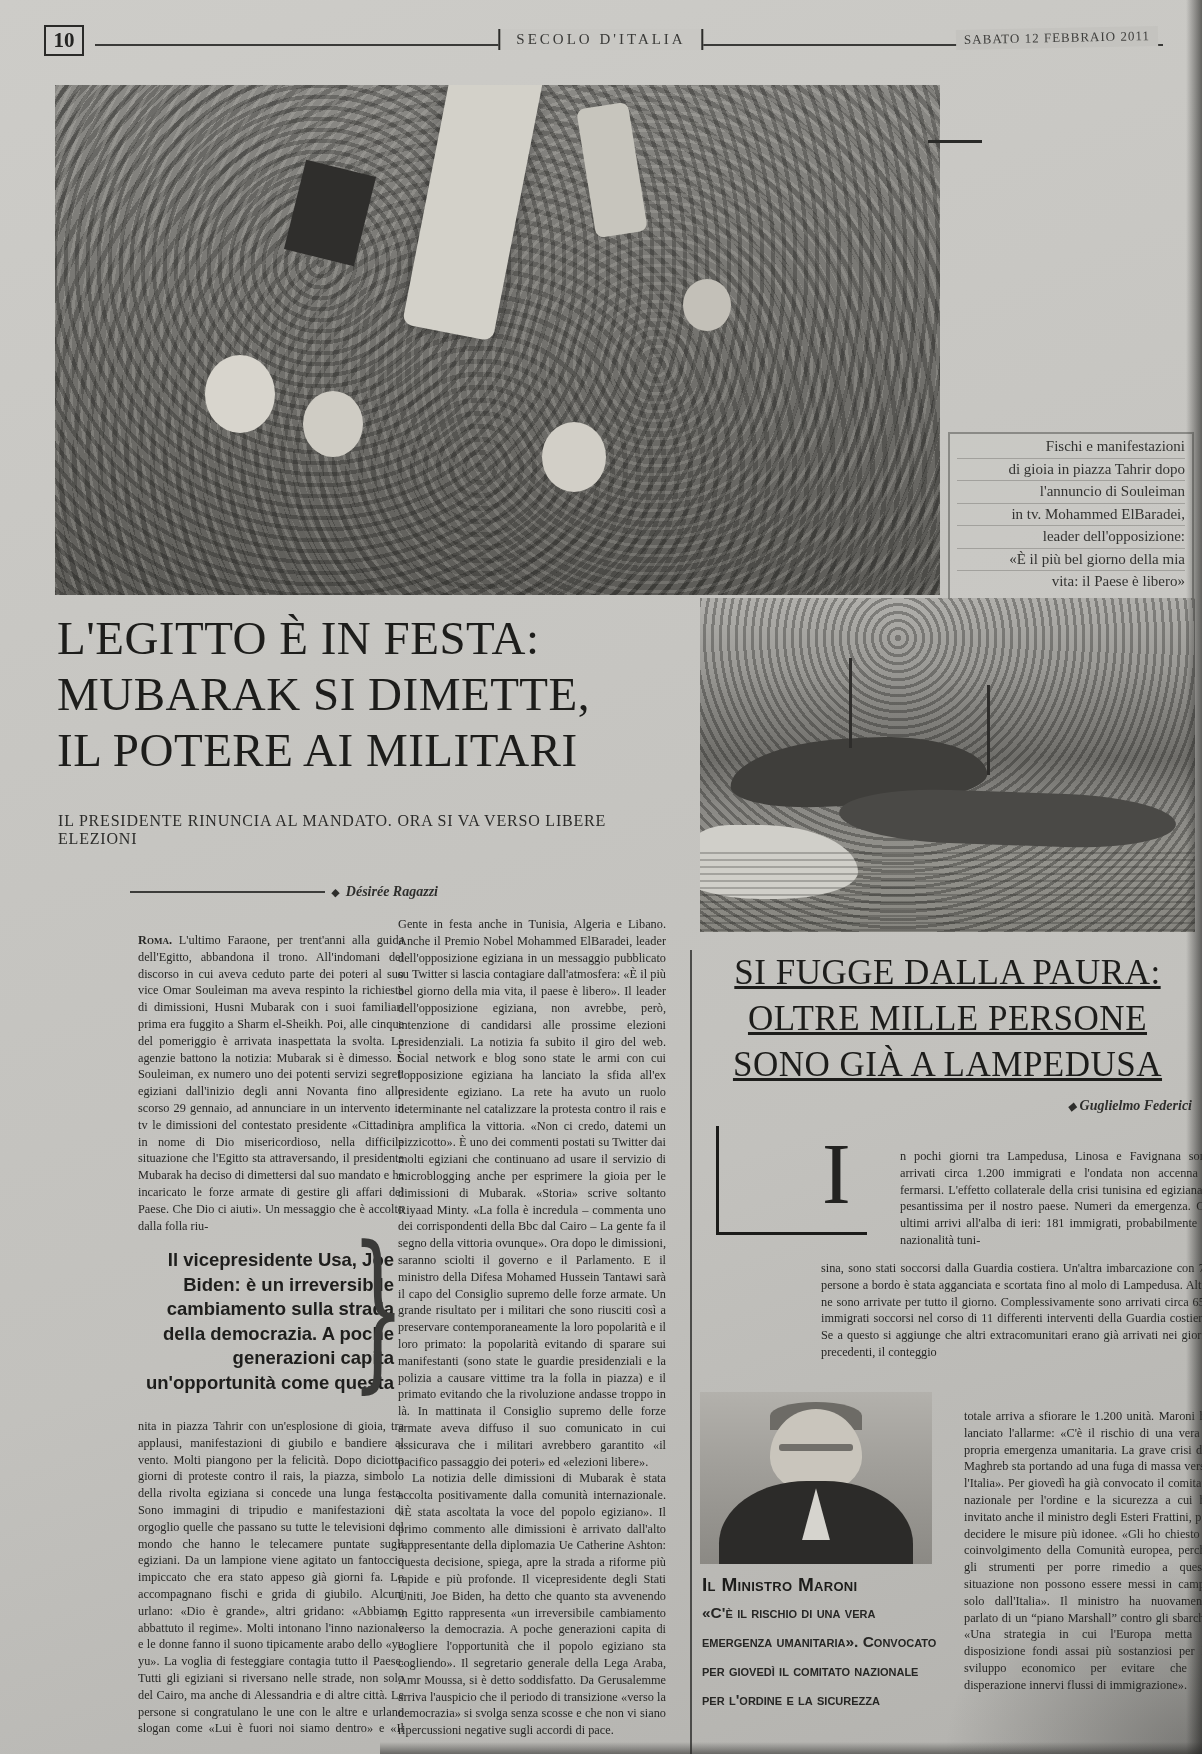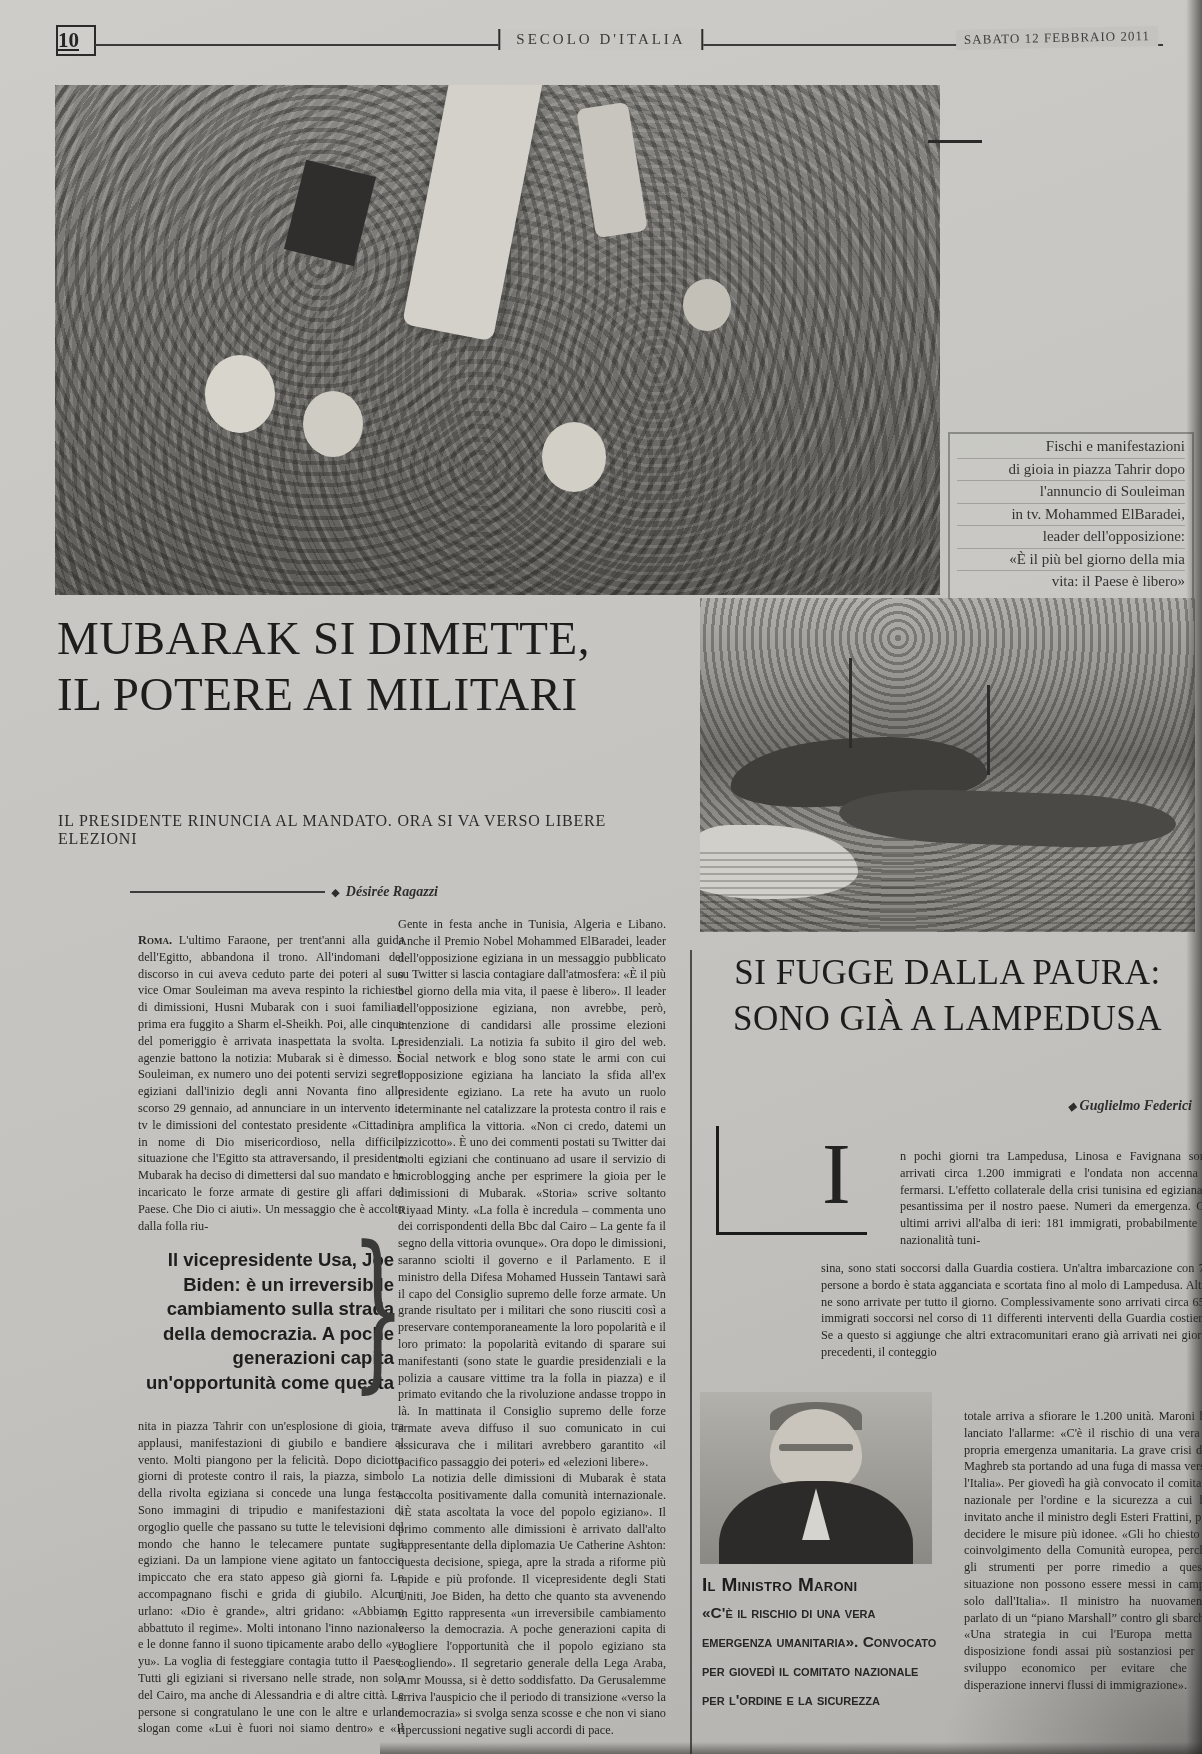--- a/index.html
+++ b/index.html
@@ -3,22 +3,22 @@
 <meta charset="utf-8">
 <style>
   html,body{margin:0;padding:0;background:#8e8d8b;}
   .page{
     position:relative;width:1202px;height:1754px;overflow:hidden;
     background:linear-gradient(160deg,#cdccc8 0%,#c7c6c2 35%,#c2c1bd 65%,#b3b2ae 100%);
     font-family:"Liberation Serif","DejaVu Serif",serif;color:#242422;
   }
   .abs{position:absolute;}
   
-  .pageno{left:56px;top:25px;width:36px;height:27px;border:2px solid #2a2a28;
-    font:bold 21px/27px "Liberation Serif",serif;background:#cfcecb;text-decoration:underline;}
+  .pageno{left:44px;top:25px;width:36px;height:27px;border:2px solid #2a2a28;
+    font:bold 21px/27px "Liberation Serif",serif;text-align:center;background:#cfcecb;}
   .header-rule{left:95px;top:44px;width:1068px;height:2px;background:#3a3a38;}
   .masthead{left:50%;top:29px;transform:translateX(-50%);
     background:#c9c8c4;padding:2px 16px;border-left:2px solid #2c2c2a;border-right:2px solid #2c2c2a;
     font:15px "Liberation Serif",serif;letter-spacing:3px;color:#3a3a38;font-variant:small-caps;}
   .issue-date{right:44px;top:28px;background:#c4c3bf;padding:2px 8px;
     font:13px "Liberation Serif",serif;letter-spacing:1px;color:#3f3f3d;transform:rotate(-1.2deg);}
   
   .photo{overflow:hidden;}
   .photo-tahrir{left:55px;top:85px;width:885px;height:510px;
     background:
@@ -70,21 +70,21 @@
   .col1a{left:122px;top:916px;width:266px;height:322px;}
   .col1b{left:122px;top:1402px;width:266px;height:318px;}
   .col2{left:398px;top:916px;width:268px;height:800px;}
   .col2 .p2{text-indent:14px;margin:0;}
   .pullquote{left:120px;top:1248px;width:268px;height:152px;margin-left:26px;}
   .pq-text{width:248px;font:bold 18.5px/24.5px "Liberation Sans","DejaVu Sans",sans-serif;color:#1e1e1c;text-align:right;}
   .pq-brace{position:absolute;right:-18px;top:-14px;font:100 170px/150px "DejaVu Serif",serif;color:#3a3a38;transform:scaleX(.5);}
   
   .divider{left:690px;top:950px;width:2px;height:804px;background:#4c4c4a;}
   .side-headline{left:700px;top:950px;width:495px;text-align:center;}
-  .side-headline div{font:400 35px/46px "Liberation Serif",serif;color:#1d1d1b;letter-spacing:.5px;}
+  .side-headline div{font:400 35px/46px "Liberation Serif",serif;color:#1d1d1b;letter-spacing:.5px;text-decoration:underline;}
   .byline-side{left:940px;top:1098px;width:252px;text-align:right;font:italic bold 14px "Liberation Serif",serif;color:#2e2e2c;}
   .bracket{left:716px;top:1126px;width:148px;height:106px;border-left:3px solid #1c1c1a;border-bottom:3px solid #1c1c1a;}
   .dropcap{left:822px;top:1128px;font:400 86px/92px "Liberation Serif",serif;color:#232321;}
   .side-p1{left:884px;top:1132px;width:312px;height:108px;}
   .side-p2{left:805px;top:1244px;width:390px;height:140px;}
   .side-p3{left:948px;top:1392px;width:247px;height:358px;}
   
   .maroni-cap{left:702px;top:1572px;width:238px;}
   .mc-title{font:bold 19px/26px "Liberation Sans","DejaVu Sans",sans-serif;font-variant:small-caps;color:#1d1d1b;letter-spacing:.3px;}
   .mc-text{font:600 15.5px/29px "Liberation Sans","DejaVu Sans",sans-serif;font-variant:small-caps;color:#262624;}
@@ -119,20 +119,21 @@
     <div class="ql">Fischi e manifestazioni</div>
     <div class="ql">di gioia in piazza Tahrir dopo</div>
     <div class="ql">l'annuncio di Souleiman</div>
     <div class="ql">in tv. Mohammed ElBaradei,</div>
     <div class="ql">leader dell'opposizione:</div>
     <div class="ql">«È il più bel giorno della mia</div>
     <div class="ql">vita: il Paese è libero»</div>
   </div>
 
   <div class="abs headline">
+    <div>L'EGITTO È IN FESTA:</div>
     <div>MUBARAK SI DIMETTE,</div>
     <div>IL POTERE AI MILITARI</div>
   </div>
   <div class="abs subhead">IL PRESIDENTE RINUNCIA AL MANDATO. ORA SI VA VERSO LIBERE ELEZIONI</div>
 
   <div class="abs byline-main">
     <div class="byline-rule"></div>
     <span class="marker">◆</span>
     <span class="byline-name">Désirée Ragazzi</span>
   </div>
@@ -157,20 +158,21 @@
     <div class="boat1"></div>
     <div class="boat2"></div>
     <div class="hull"></div>
     <div class="mast" style="left:30%;top:18%;"></div>
     <div class="mast" style="left:58%;top:26%;"></div>
     <div class="sea"></div>
   </div>
 
   <div class="abs side-headline">
     <div>SI FUGGE DALLA PAURA:</div>
+    <div>OLTRE MILLE PERSONE</div>
     <div>SONO GIÀ A LAMPEDUSA</div>
   </div>
   <div class="abs byline-side"><span class="marker">◆</span> <span>Guglielmo Federici</span></div>
 
   <div class="abs bracket"></div>
   <div class="abs dropcap">I</div>
   <p class="abs body side-p1">n pochi giorni tra Lampedusa, Linosa e Favignana sono arrivati circa 1.200 immigrati e l'ondata non accenna a fermarsi. L'effetto collaterale della crisi tunisina ed egiziana è pesantissima per il nostro paese. Numeri da emergenza. Gli ultimi arrivi all'alba di ieri: 181 immigrati, probabilmente di nazionalità tuni-</p>
   <p class="abs body side-p2">sina, sono stati soccorsi dalla Guardia costiera. Un'altra imbarcazione con 70 persone a bordo è stata agganciata e scortata fino al molo di Lampedusa. Altre ne sono arrivate per tutto il giorno. Complessivamente sono arrivati circa 650 immigrati soccorsi nel corso di 11 differenti interventi della Guardia costiera. Se a questo si aggiunge che altri extracomunitari erano già arrivati nei giorni precedenti, il conteggio</p>
   <p class="abs body side-p3">totale arriva a sfiorare le 1.200 unità. Maroni ha lanciato l'allarme: «C'è il rischio di una vera e propria emergenza umanitaria. La grave crisi del Maghreb sta portando ad una fuga di massa verso l'Italia». Per giovedì ha già convocato il comitato nazionale per l'ordine e la sicurezza a cui ha invitato anche il ministro degli Esteri Frattini, per decidere le misure più idonee. «Gli ho chiesto il coinvolgimento della Comunità europea, perché gli strumenti per porre rimedio a questa situazione non possono essere messi in campo solo dall'Italia». Il ministro ha nuovamente parlato di un “piano Marshall” contro gli sbarchi. «Una strategia in cui l'Europa metta a disposizione fondi assai più sostanziosi per lo sviluppo economico per evitare che la disperazione innervi flussi di immigrazione».</p>
 

